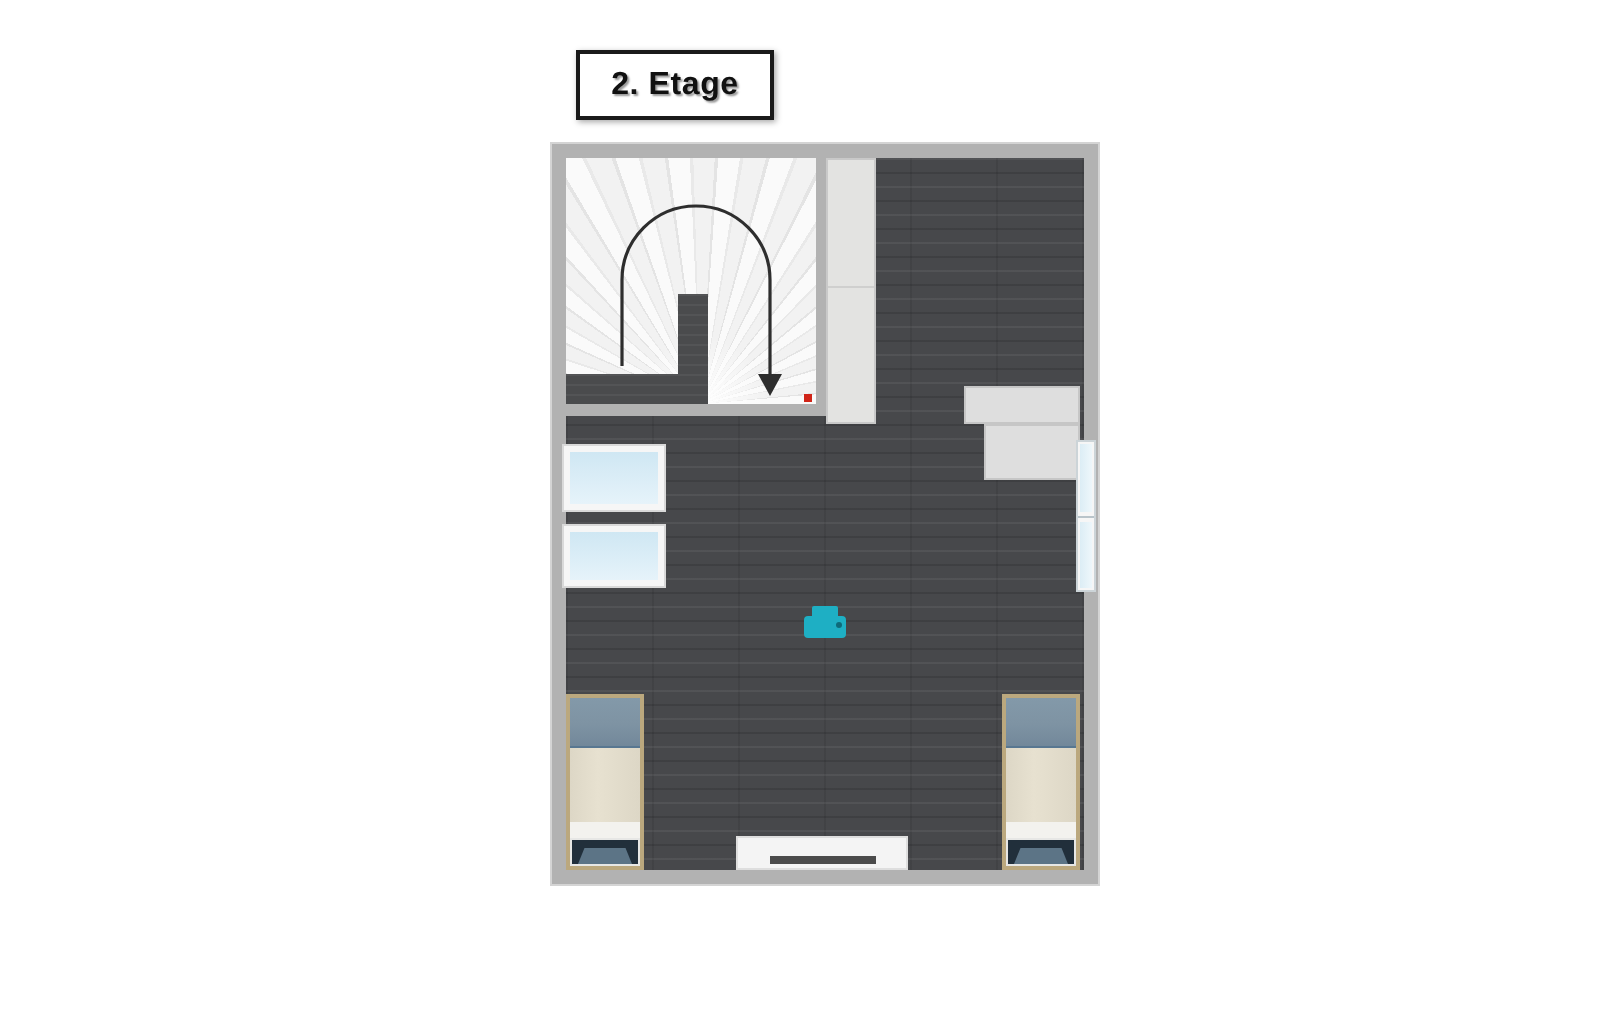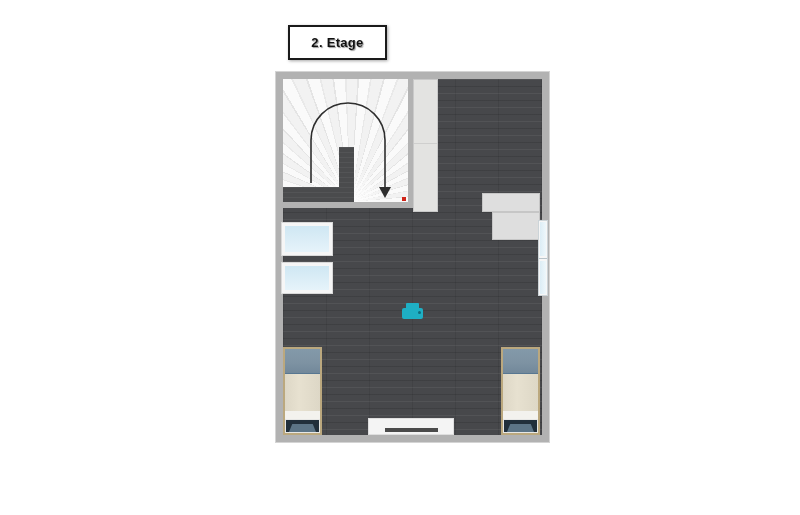--- a/index.html
+++ b/index.html
@@ -3,21 +3,21 @@
 <meta charset="utf-8">
 <style>
   html,body{margin:0;padding:0;background:#fff;}
   .canvas{position:relative;width:800px;height:515px;background:var(--canvas-bg,#ffffff);
           font-family:"Liberation Sans",sans-serif;overflow:hidden;}
 
   
   .floor-label{position:absolute;left:288px;top:25px;width:99px;height:35px;background:#fff;
     border:2px solid var(--label-border,#1a1a1a);box-sizing:border-box;
     box-shadow:1px 1px 3px rgba(0,0,0,.35);display:flex;align-items:center;justify-content:center;}
-  .floor-label span{font-weight:bold;font-size:13px;color:var(--label-text,#111);
+  .floor-label span{font-weight:bold;font-size:16px;color:var(--label-text,#111);
     text-shadow:1px 1px 1px #9a9a9a;letter-spacing:.3px;}
 
   
   .plan{position:absolute;left:276px;top:72px;width:273px;height:370px;box-sizing:border-box;
     border:7px solid var(--wall,#b2b2b2);outline:1px solid var(--wall-outline,#d4d4d4);}
   .interior{position:absolute;inset:0;}
 
   
   .floor{position:absolute;inset:0;background-color:var(--floor-dark,#47484b);
     background-image:

